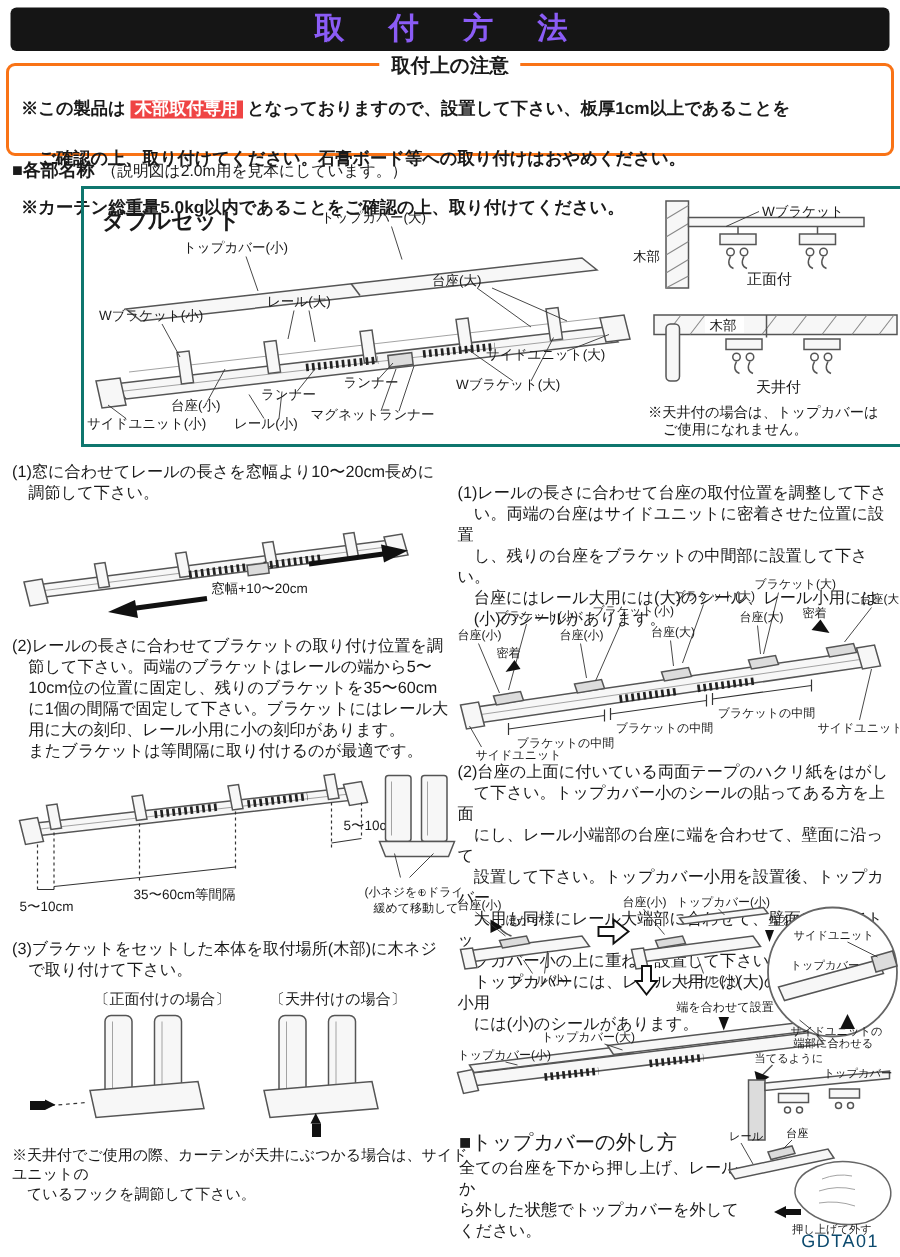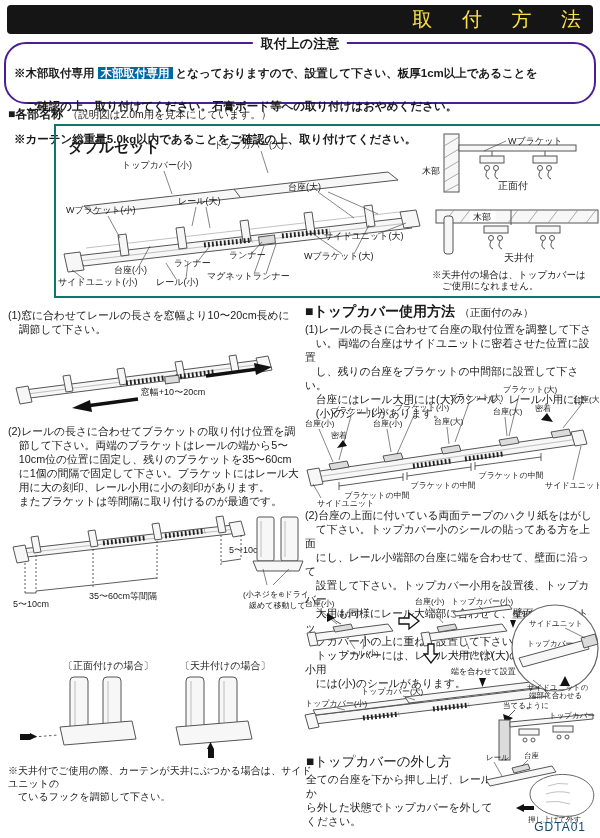--- a/index.html
+++ b/index.html
@@ -1,26 +1,26 @@
 <!DOCTYPE html>
 <html><head>
 <meta charset="utf-8">
 <style>
   html,body{margin:0;padding:0;background:#fff}
   .page{position:relative;width:600px;height:838px;background:#fff;overflow:hidden;
         font-family:"Liberation Sans",sans-serif;color:#1a1a1a}
   .abs{position:absolute}
-  .titlebar{left:7px;top:5px;width:586px;height:29px;background:#151515;color:#fde047;
-            font-size:20px;font-weight:normal;text-align:right;line-height:29px;
+  .titlebar{left:7px;top:5px;width:586px;height:29px;background:#151515;color:#8b5cf6;
+            font-size:20px;font-weight:bold;text-align:center;line-height:29px;
             letter-spacing:12px;border-radius:4px}
-  .notice{left:4px;top:42px;width:588px;height:58px;border:2px solid #4c1d95;border-radius:22px}
+  .notice{left:4px;top:42px;width:588px;height:58px;border:2px solid #f97316;border-radius:6px}
   .notice-title{position:absolute;top:-9px;left:50%;transform:translateX(-50%);
             background:#fff;padding:0 8px;font-weight:bold;font-size:13px;white-space:nowrap}
   .notice-body{padding:5px 8px 0 8px;font-size:11.5px;line-height:1.42;font-weight:bold;white-space:pre-line}
-  .badge{background:#0369a1;color:#fff;padding:0 3px;margin:16px 3px}
+  .badge{background:#ef4444;color:#fff;padding:0 3px;margin:16px 3px}
   .sec-head{font-weight:bold;font-size:12px}
   .sec-note{font-weight:normal;font-size:10.5px}
   .parts-box{left:54px;top:124px;width:548px;height:170px;border:2px solid #0f766e}
   .txt{font-size:10.8px;line-height:1.3;white-space:pre-line}
   .h2{font-weight:normal;font-size:13.5px}
   .code{color:#0c4a6e;font-size:12px;letter-spacing:1px}
   svg text{font-size:9px;fill:#1a1a1a;font-family:"Liberation Sans",sans-serif}
   .t7{font-size:7.5px}.t8{font-size:8px}.t95{font-size:9.5px}.t10{font-size:10px}
   .t15b{font-size:15px;font-weight:bold}
   .mid{text-anchor:middle}
@@ -39,21 +39,21 @@
 </head>
 <body>
 
 <div class="page">
 
   <div class="abs titlebar">取 付 方 法</div>
 
   <div class="abs notice">
     <span class="notice-title">取付上の注意</span>
     <div class="notice-body">
-      <div><span>※木部取付専用</span><span class="badge">木部取付専用</span><span>となっておりますので、設置して下さい、板厚1cm以上であることを</span></div>
+      <div><span>※この製品は</span><span class="badge">木部取付専用</span><span>となっておりますので、設置して下さい、板厚1cm以上であることを</span></div>
       <div>　ご確認の上、取り付けてください。石膏ボード等への取り付けはおやめください。</div>
       <div>※カーテン総重量5.0kg以内であることをご確認の上、取り付けてください。</div>
     </div>
   </div>
 
   <div class="abs" style="left:8px;top:104px">
     <span class="sec-head">■各部名称</span>
     <span class="sec-note">（説明図は2.0m用を見本にしています。）</span>
   </div>
 
@@ -219,20 +219,22 @@
     <rect x="276" y="12" width="17" height="44" rx="2" class="shp"></rect>
     <line x1="256" y1="16" x2="256" y2="52" class="lnl"></line>
     <line x1="280" y1="16" x2="280" y2="52" class="lnl"></line>
     <polygon points="248,56 298,56 294,66 252,66" class="shp"></polygon>
     <line x1="262" y1="80" x2="258" y2="64" class="ldr"></line>
     <line x1="268" y1="80" x2="284" y2="64" class="ldr"></line>
     <text x="238" y="92" class="t8">(小ネジを⊕ドライバーで</text>
     <text x="244" y="103" class="t8">緩めて移動して下さい。)</text>
   </svg>
 
+  <div class="abs txt" style="left:8px;top:626px;width:300px">(3)ブラケットをセットした本体を取付場所(木部)に木ネジ
+　で取り付けて下さい。</div>
 
   <svg class="abs" style="left:8px;top:655px" width="292" height="104" viewBox="0 0 292 104">
     <text x="55" y="14" class="t10">〔正面付けの場合〕</text>
     <text x="172" y="14" class="t10">〔天井付けの場合〕</text>
 
     <rect x="62" y="22" width="18" height="56" rx="4" class="shp"></rect>
     <rect x="95" y="22" width="18" height="56" rx="4" class="shp"></rect>
     <line x1="67" y1="26" x2="67" y2="74" class="lnl"></line>
     <line x1="100" y1="26" x2="100" y2="74" class="lnl"></line>
     <polygon points="52,72 124,66 128,84 56,90" class="shp"></polygon>
@@ -245,24 +247,20 @@
     <line x1="183" y1="26" x2="183" y2="74" class="lnl"></line>
     <line x1="216" y1="26" x2="216" y2="74" class="lnl"></line>
     <polygon points="168,72 240,66 244,84 172,90" class="shp"></polygon>
     <rect x="200" y="94" width="6" height="9" class="arr"></rect>
     <polygon points="199,94 206,94 202.5,87" class="arr"></polygon>
   </svg>
 
   <div class="abs txt" style="left:8px;top:764px;width:306px;font-size:10px">※天井付でご使用の際、カーテンが天井にぶつかる場合は、サイドユニットの
 　ているフックを調節して下さい。</div>
 
-  <div class="abs" style="left:305px;top:302px">
-    <span class="sec-head" style="font-size:14px">■トップカバー使用方法</span>
-    <span class="sec-note">（正面付のみ）</span>
-  </div>
 
   <div class="abs txt" style="left:305px;top:322px;width:292px">(1)レールの長さに合わせて台座の取付位置を調整して下さ
 　い。両端の台座はサイドユニットに密着させた位置に設置
 　し、残りの台座をブラケットの中間部に設置して下さい。
 　台座にはレール大用には(大)のシール、レール小用には
 　(小)のシールがあります。</div>
 
   <svg class="abs" style="left:303px;top:380px" width="296" height="130" viewBox="0 0 296 130">
 
     <polygon points="10,92 272,54 278,64 16,102" class="shp"></polygon>

